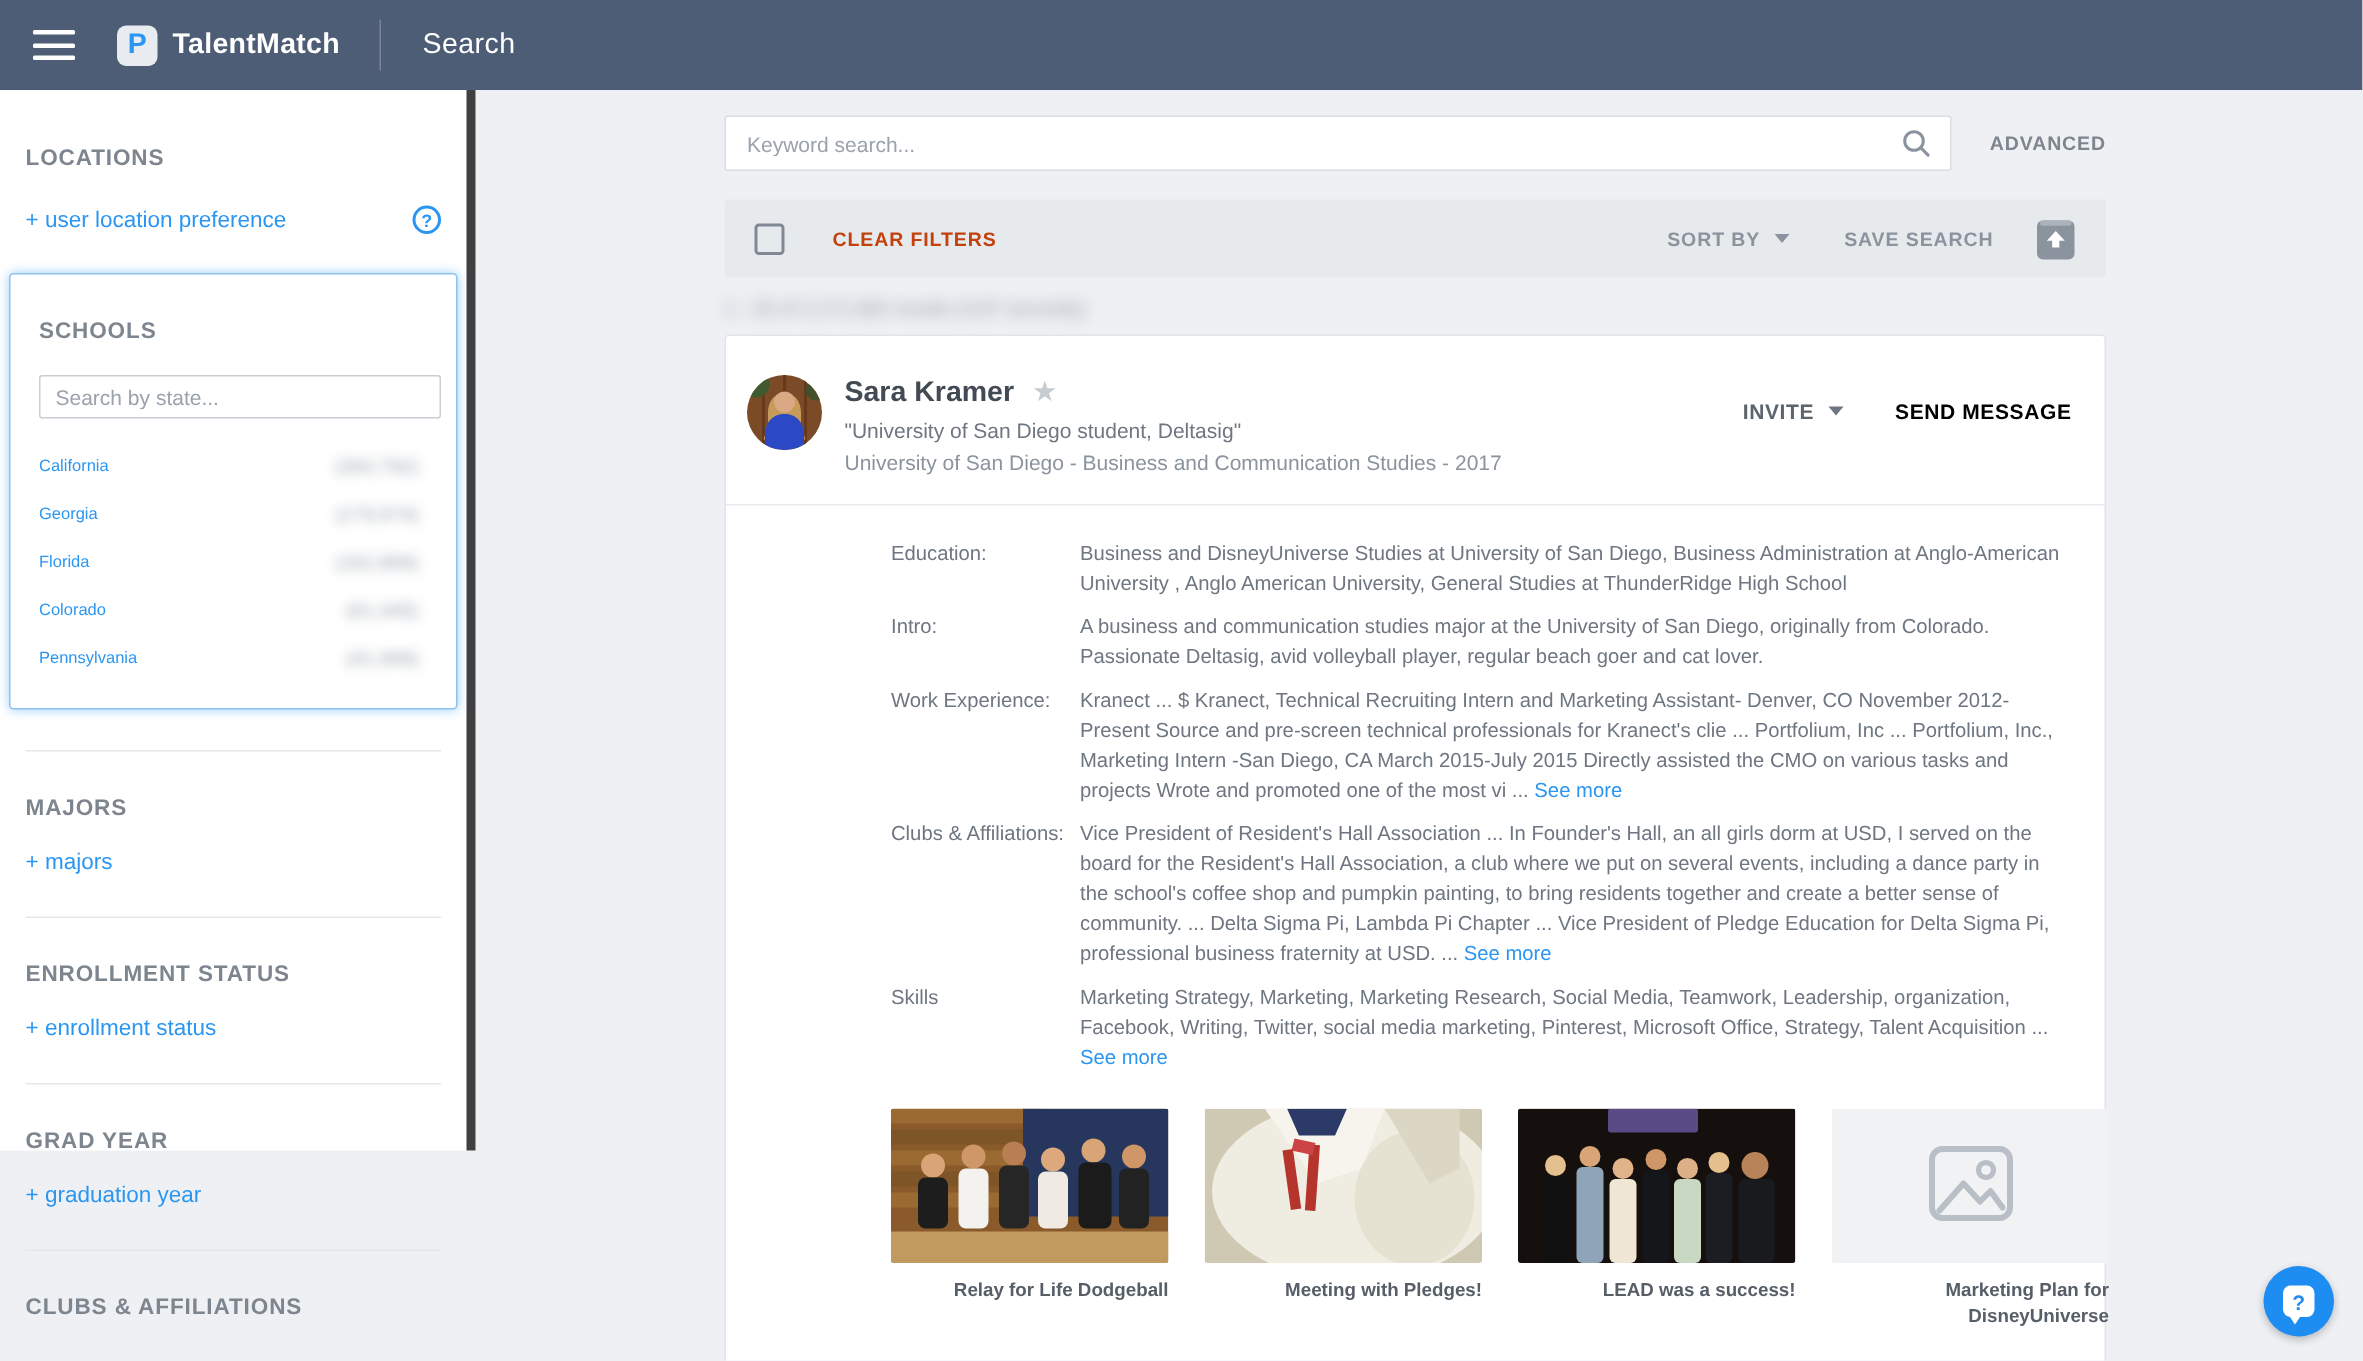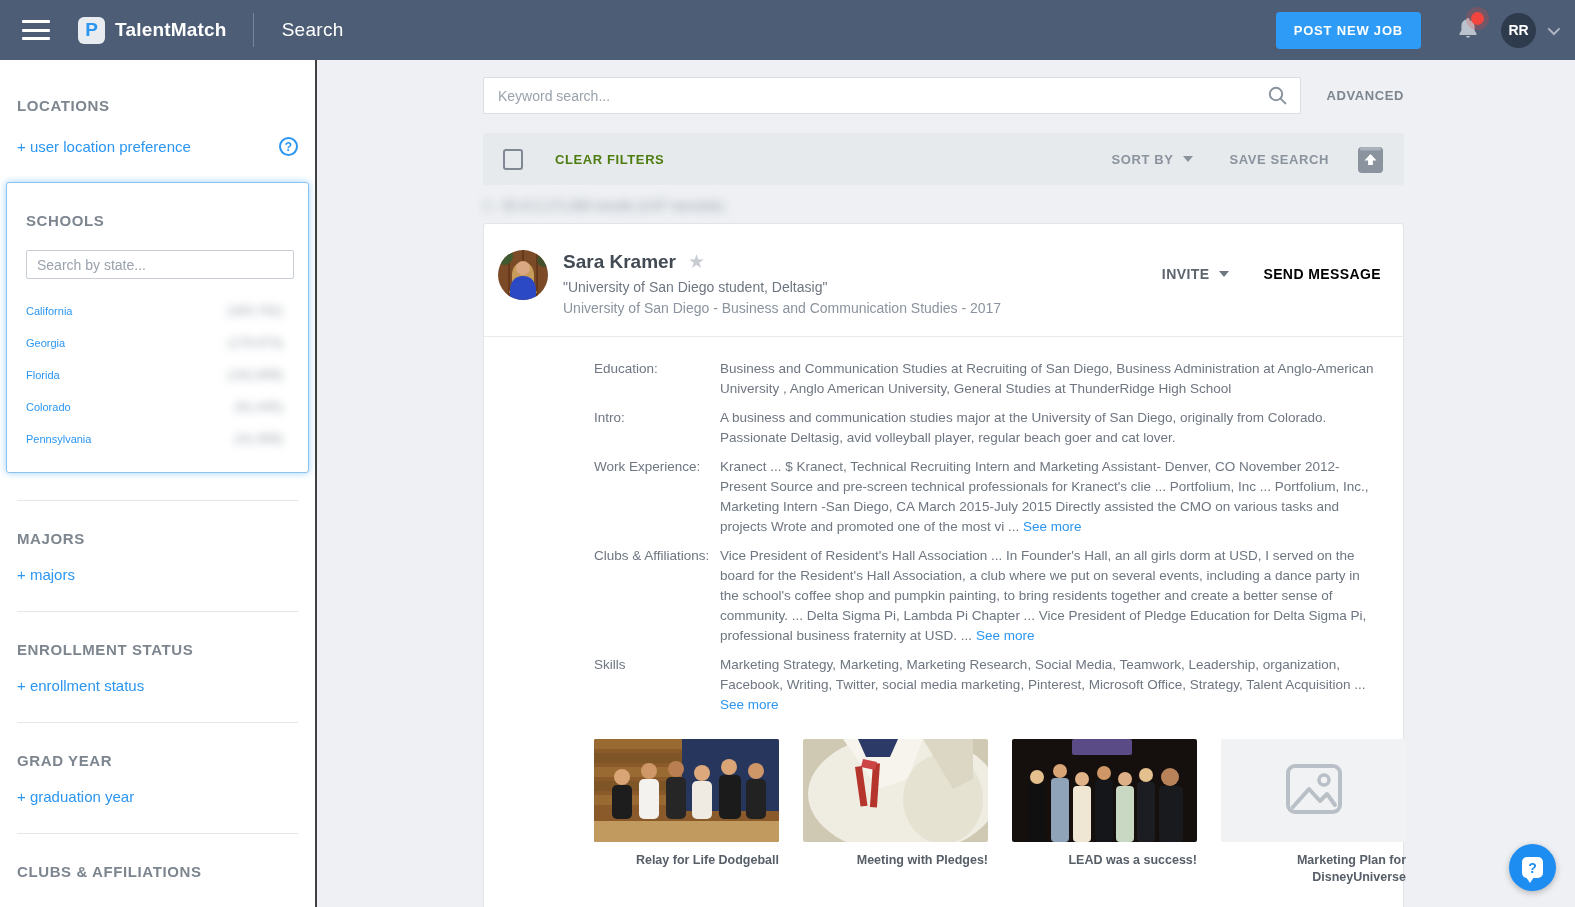--- a/index.html
+++ b/index.html
@@ -16,21 +16,21 @@
   .nav-divider { width:1px; height:34px; background:rgba(255,255,255,.25); margin:0 28px 0 26px; }
   .page-title { color:#fff; font-size:19px; letter-spacing:.3px; }
   .nav-right { margin-left:auto; display:flex; align-items:center; }
   .post-job-btn { background:#2e9cf6; color:#fff; border:none; border-radius:4px; font-size:13px; font-weight:bold; letter-spacing:.8px; padding:11px 18px; cursor:pointer; font-family:inherit; }
   .bell-wrap { position:relative; margin-left:36px; cursor:pointer; }
   .notif-dot { position:absolute; top:-4px; right:-5px; width:13px; height:13px; background:#f2453d; border-radius:50%; box-shadow:0 0 0 5px rgba(242,69,61,.22); }
   .avatar-circle { width:35px; height:35px; border-radius:50%; background:#2e3b4d; color:#fff; font-weight:bold; font-size:14px; display:flex; align-items:center; justify-content:center; margin-left:22px; cursor:pointer; }
   .nav-chevron { width:9px; height:9px; border-right:2px solid rgba(255,255,255,.55); border-bottom:2px solid rgba(255,255,255,.55); transform:rotate(45deg) translateY(-2px); margin-left:12px; cursor:pointer; }
 
   
-  .sidebar { position:absolute; top:60px; left:0; width:317px; height:847px; background:#fff; border-right:2px solid #404040; }
+  .sidebar { position:absolute; top:60px; left:0; width:317px; height:707px; background:#fff; border-right:6px solid #404040; }
   .side-header { color:#7d858f; font-size:15px; font-weight:bold; letter-spacing:.6px; }
   .side-link { color:#2b96f1; font-size:15px; cursor:pointer; text-decoration:none; display:inline-block; }
   .loc-row { display:flex; align-items:center; justify-content:space-between; margin-top:23px; padding:0 17px; }
   .help-circle { width:19px; height:19px; border:2px solid #2b96f1; border-radius:50%; color:#2b96f1; font-size:12px; font-weight:bold; display:flex; align-items:center; justify-content:center; cursor:pointer; }
   .locations-title { margin:37px 17px 0; }
   .schools-box { margin:26px 6px 0; background:#fff; border:1px solid #8cc3ef; border-radius:3px; box-shadow:0 0 7px rgba(43,150,241,.45); padding:29px 19px 24px; }
   .schools-search { width:268px; height:29px; border:1px solid #c9ced4; border-radius:2px; padding:0 10px; font-size:14px; color:#555; font-family:inherit; outline:none; }
   .schools-search::placeholder { color:#9aa2ac; }
   .state-list { margin-top:24px; }
   .state-row { display:flex; align-items:center; justify-content:space-between; margin-bottom:17px; padding:0 6px 0 0; }
@@ -46,21 +46,21 @@
   .content { width:921px; }
   .search-row { margin-top:17px; display:flex; align-items:center; }
   .keyword-wrap { position:relative; width:818px; }
   .keyword-input { width:818px; height:37px; border:1px solid #d9dde1; border-radius:2px; padding:0 44px 0 14px; font-size:14px; color:#555; font-family:inherit; outline:none; background:#fff; }
   .keyword-input::placeholder { color:#9aa2ac; }
   .keyword-search-icon { position:absolute; right:13px; top:8px; cursor:pointer; }
   .advanced-link { margin-left:auto; color:#7d858f; font-size:13px; font-weight:bold; letter-spacing:.6px; cursor:pointer; }
 
   .filter-bar { margin-top:19px; width:921px; height:52px; background:#e7eaec; border-radius:2px; display:flex; align-items:center; padding:0 20px; }
   .filter-checkbox { width:20px; height:21px; border:2px solid #7f8893; border-radius:3px; background:transparent; cursor:pointer; }
-  .clear-filters { margin-left:32px; color:#4d7c0f; font-size:13px; font-weight:bold; letter-spacing:.6px; cursor:pointer; }
+  .clear-filters { margin-left:32px; color:#c2410c; font-size:13px; font-weight:bold; letter-spacing:.6px; cursor:pointer; }
   .filter-right { margin-left:auto; display:flex; align-items:center; }
   .sort-by { color:#8a939e; font-size:13px; font-weight:bold; letter-spacing:.6px; cursor:pointer; display:flex; align-items:center; }
   .tri-down { width:0; height:0; border-left:5px solid transparent; border-right:5px solid transparent; border-top:6px solid #8a939e; margin-left:10px; }
   .save-search { margin-left:36px; color:#8a939e; font-size:13px; font-weight:bold; letter-spacing:.6px; cursor:pointer; }
   .export-btn { margin-left:28px; cursor:pointer; display:flex; }
 
   .results-line { margin-top:13px; font-size:13px; color:#8a939e; filter:blur(5px); user-select:none; width:fit-content; }
 
   
   .card { margin-top:10px; width:921px; background:#fff; border:1px solid #e2e5e8; border-radius:3px; }
@@ -101,32 +101,20 @@
       <span></span>
       <span></span>
       <span></span>
     </div>
   <div class="logo-group">
     <div class="logo-tile">P</div>
     <div class="app-name">TalentMatch</div>
   </div>
   <div class="nav-divider"></div>
   <div class="page-title">Search</div>
-  <div class="nav-right">
-    <button class="post-job-btn">POST NEW JOB</button>
-    <div class="bell-wrap">
-      <svg width="22" height="24" viewBox="0 0 22 24">
-          <path fill="#b9c2cd" d="M11 2c.9 0 1.6.7 1.6 1.6v.6A6.6 6.6 0 0 1 17.6 10v4.6l2 3.2c.3.5-.1 1.2-.7 1.2H3.1c-.6 0-1-.7-.7-1.2l2-3.2V10a6.6 6.6 0 0 1 5-6.4v-.6C9.4 2.7 10.1 2 11 2z"></path>
-          <path fill="#b9c2cd" d="M8.8 20a2.3 2.3 0 0 0 4.4 0z"></path>
-        </svg>
-      <span class="notif-dot"></span>
-    </div>
-    <div class="avatar-circle">RR</div>
-    <div class="nav-chevron"></div>
-  </div>
 </header>
 
 <aside class="sidebar">
   <div class="side-header locations-title">LOCATIONS</div>
   <div class="loc-row">
     <a class="side-link">+ user location preference</a>
     <span class="help-circle">?</span>
   </div>
 
   <div class="schools-box">
@@ -249,21 +237,21 @@
             <span class="invite-tri"></span>
           </div>
           <div class="send-msg-btn">SEND MESSAGE</div>
         </div>
       </div>
       <hr class="card-divider">
       <div class="card-body">
 
         <div class="field-row">
           <div class="field-label">Education:</div>
-          <p class="field-value"><span>Business and Communication Studies at Recruiting of San Diego, Business Administration at Anglo-American University , Anglo American University, General Studies at ThunderRidge High School</span><span class="see-more"></span></p>
+          <p class="field-value"><span>Business and DisneyUniverse Studies at University of San Diego, Business Administration at Anglo-American University , Anglo American University, General Studies at ThunderRidge High School</span><span class="see-more"></span></p>
         </div>
 
         <div class="field-row">
           <div class="field-label">Intro:</div>
           <p class="field-value"><span>A business and communication studies major at the University of San Diego, originally from Colorado. Passionate Deltasig, avid volleyball player, regular beach goer and cat lover.</span><span class="see-more"></span></p>
         </div>
 
         <div class="field-row">
           <div class="field-label">Work Experience:</div>
           <p class="field-value"><span>Kranect ... $ Kranect, Technical Recruiting Intern and Marketing Assistant- Denver, CO November 2012-Present Source and pre-screen technical professionals for Kranect's clie ... Portfolium, Inc ... Portfolium, Inc., Marketing Intern -San Diego, CA March 2015-July 2015 Directly assisted the CMO on various tasks and projects Wrote and promoted one of the most vi ... </span><span class="see-more">See more</span></p>

